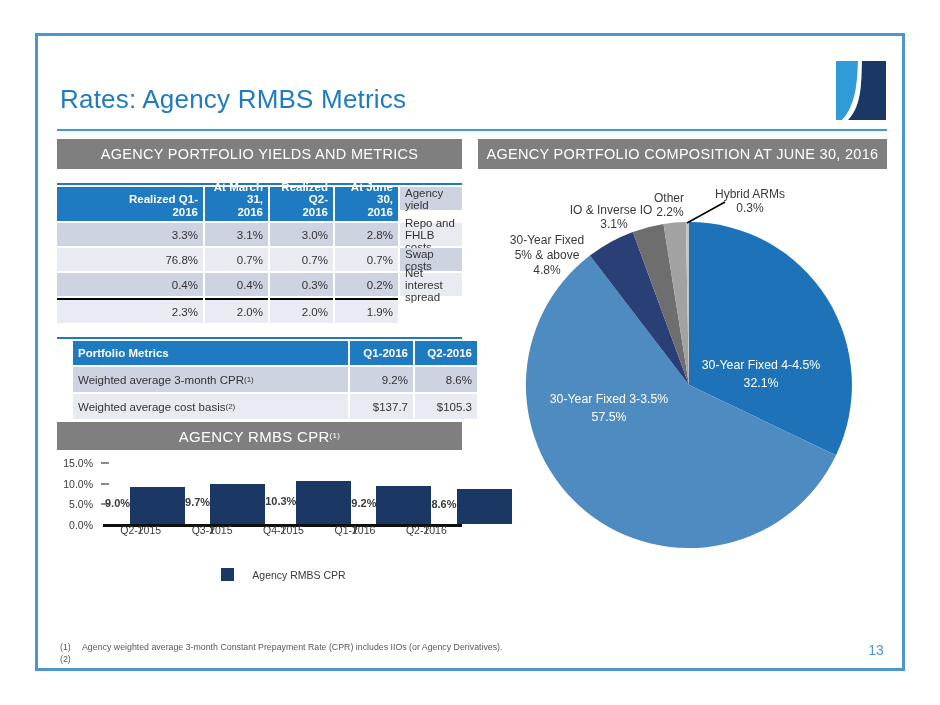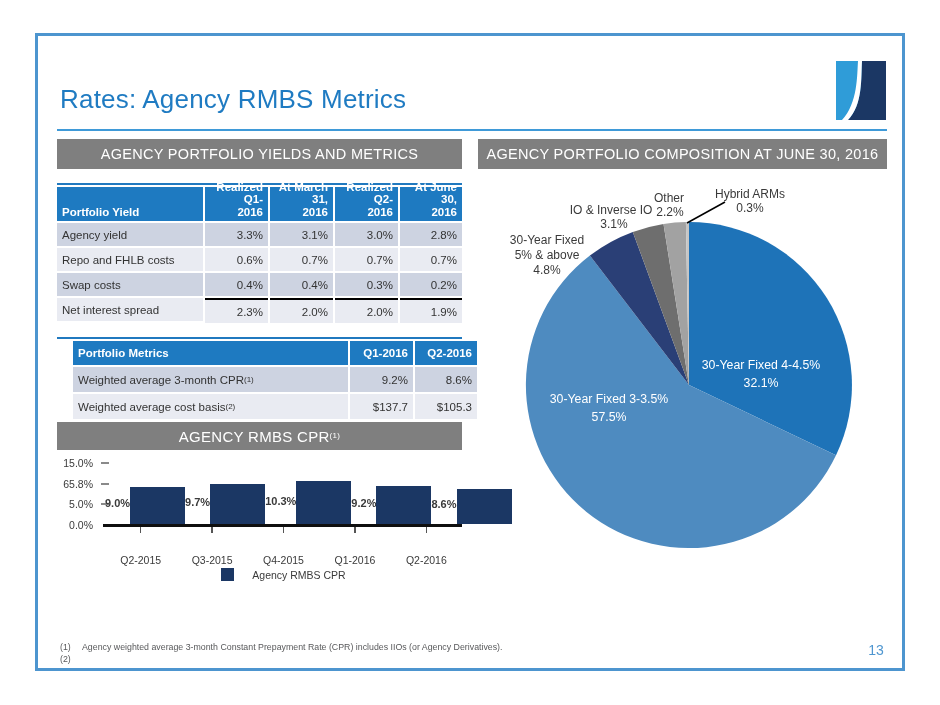--- a/index.html
+++ b/index.html
@@ -42,21 +42,21 @@
   .y-label{position:absolute;left:0;width:36px;text-align:right;font-size:10.5px;color:#3a3a3a;}
   .dash{position:absolute;left:44px;width:8px;height:2px;background:#8a8a8a;}
   .bars{position:absolute;left:48px;top:0;width:357px;height:72px;display:flex;align-items:flex-end;}
   .bar-slot{flex:1;display:flex;flex-direction:row;align-items:center;justify-content:flex-end;font-weight:bold;}
   .bar-label{font-size:11px;color:#3a3a3a;margin-bottom:4px;}
   .bar{width:55px;}
   .axis{position:absolute;left:46px;top:72px;width:359px;height:3px;background:#0f0f0f;}
   .ticks{position:absolute;left:48px;top:75px;width:357px;height:6px;display:flex;}
   .tick-slot{flex:1;display:flex;justify-content:center;}
   .tick-mark{width:1.5px;height:6px;background:#555;}
-  .cats{position:absolute;left:48px;top:102px;width:357px;display:flex;}
+  .cats{position:absolute;left:48px;top:72px;width:357px;display:flex;}
   .cat-slot{flex:1;text-align:center;font-size:10.5px;color:#3a3a3a;}
   .legend{position:absolute;left:48px;top:116px;width:357px;display:flex;justify-content:center;align-items:center;}
   .legend-swatch{width:13px;height:13px;background:#1b3764;margin-right:18px;}
   .legend-label{font-size:10.5px;color:#3a3a3a;}
   
   .pie-svg{left:478px;top:170px;}
   .pl{font-size:12px;fill:#3a3a3a;text-anchor:middle;}
   .pl-w{font-size:12.3px;fill:#ffffff;text-anchor:middle;}
   
   .footnotes{left:60px;top:642px;width:760px;font-size:8.8px;color:#58595b;line-height:11.5px;}
@@ -77,38 +77,37 @@
   <path d="M26 0 C25 16 27 44 12 59 L6 59 C22 42 21 14 22 0 Z" fill="#ffffff"></path>
 </svg>
 
 <div class="abs divider"></div>
 
 <div class="abs panel-header ph-left">AGENCY PORTFOLIO YIELDS AND METRICS</div>
 <div class="abs panel-header ph-right">AGENCY PORTFOLIO COMPOSITION AT JUNE 30, 2016</div>
 
 <div class="abs trule" style="top:183px;"></div>
 <div class="abs grid-table t1">
-  <div class="th">Portfolio Yield</div>
   <div class="th right">Realized Q1-
 2016</div>
   <div class="th right">At March 31,
 2016</div>
   <div class="th right">Realized Q2-
 2016</div>
   <div class="th right">At June 30,
 2016</div>
 
   <div class="cell r-odd">Agency yield</div>
   <div class="cell right r-odd">3.3%</div>
   <div class="cell right r-odd">3.1%</div>
   <div class="cell right r-odd">3.0%</div>
   <div class="cell right r-odd">2.8%</div>
 
   <div class="cell r-even">Repo and FHLB costs</div>
-  <div class="cell right r-even">0.6%</div>
+  <div class="cell right r-even">76.8%</div>
   <div class="cell right r-even">0.7%</div>
   <div class="cell right r-even">0.7%</div>
   <div class="cell right r-even">0.7%</div>
 
   <div class="cell r-odd">Swap costs</div>
   <div class="cell right r-odd">0.4%</div>
   <div class="cell right r-odd">0.4%</div>
   <div class="cell right r-odd">0.3%</div>
   <div class="cell right r-odd">0.2%</div>
 
@@ -140,21 +139,21 @@
   <div class="cell right r-even">$105.3</div>
 </div>
 
 <div class="abs cpr-bar">
   <span>AGENCY RMBS CPR</span>
     <sup>(1)</sup>
 </div>
 
 <div class="abs cpr-chart">
   <span class="y-label" style="top:5px;">15.0%</span>
-  <span class="y-label" style="top:26px;">65.8%</span>
+  <span class="y-label" style="top:26px;">10.0%</span>
   <span class="y-label" style="top:46px;">5.0%</span>
   <span class="y-label" style="top:67px;">0.0%</span>
   <div class="dash" style="top:10px;"></div>
   <div class="dash" style="top:31px;"></div>
   <div class="dash" style="top:51px;"></div>
   <div class="bars">
       <div class="bar-slot">
         <div class="bar-label">9.0%</div>
         <div class="bar" style="height: 37.2px; background: rgb(27, 55, 100);"></div>
       </div>

